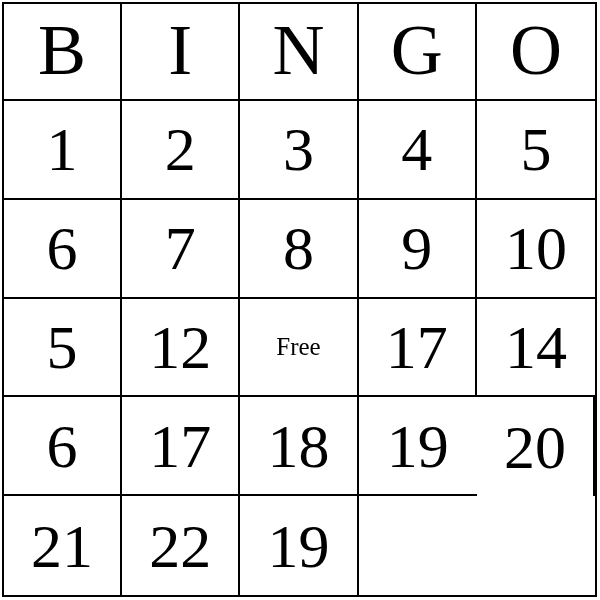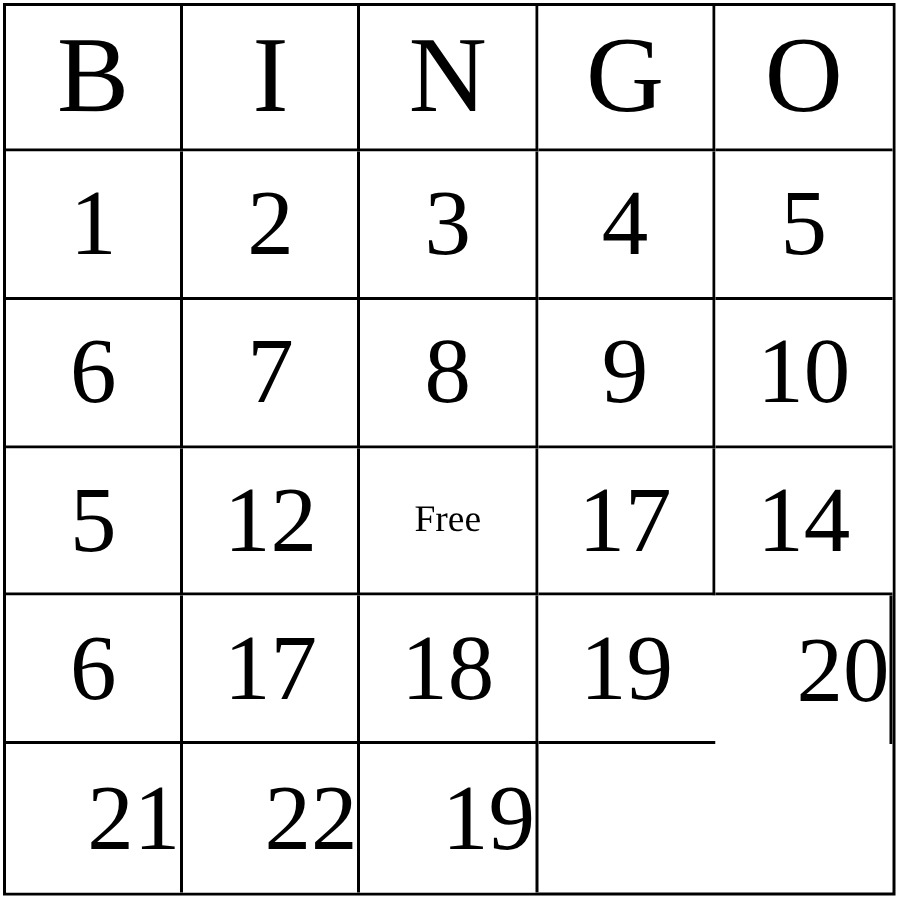--- a/index.html
+++ b/index.html
@@ -38,21 +38,21 @@
     align-items: center;
     justify-content: center;
     text-align: center;
     background: #ffffff;
     overflow: hidden;
     line-height: 1;
   }
   
   .cell.col-last { border-right: none; }
   
-  .cell.row-last { border-bottom: none; justify-content: flex-end; }
+  .cell.row-last { border-bottom: none; }
 
   .header-cell {
     font-size: 72px;
     letter-spacing: 0;
     font-weight: normal;
     padding-bottom: 4px;
   }
 
   .number-cell {
     font-size: 62px;

